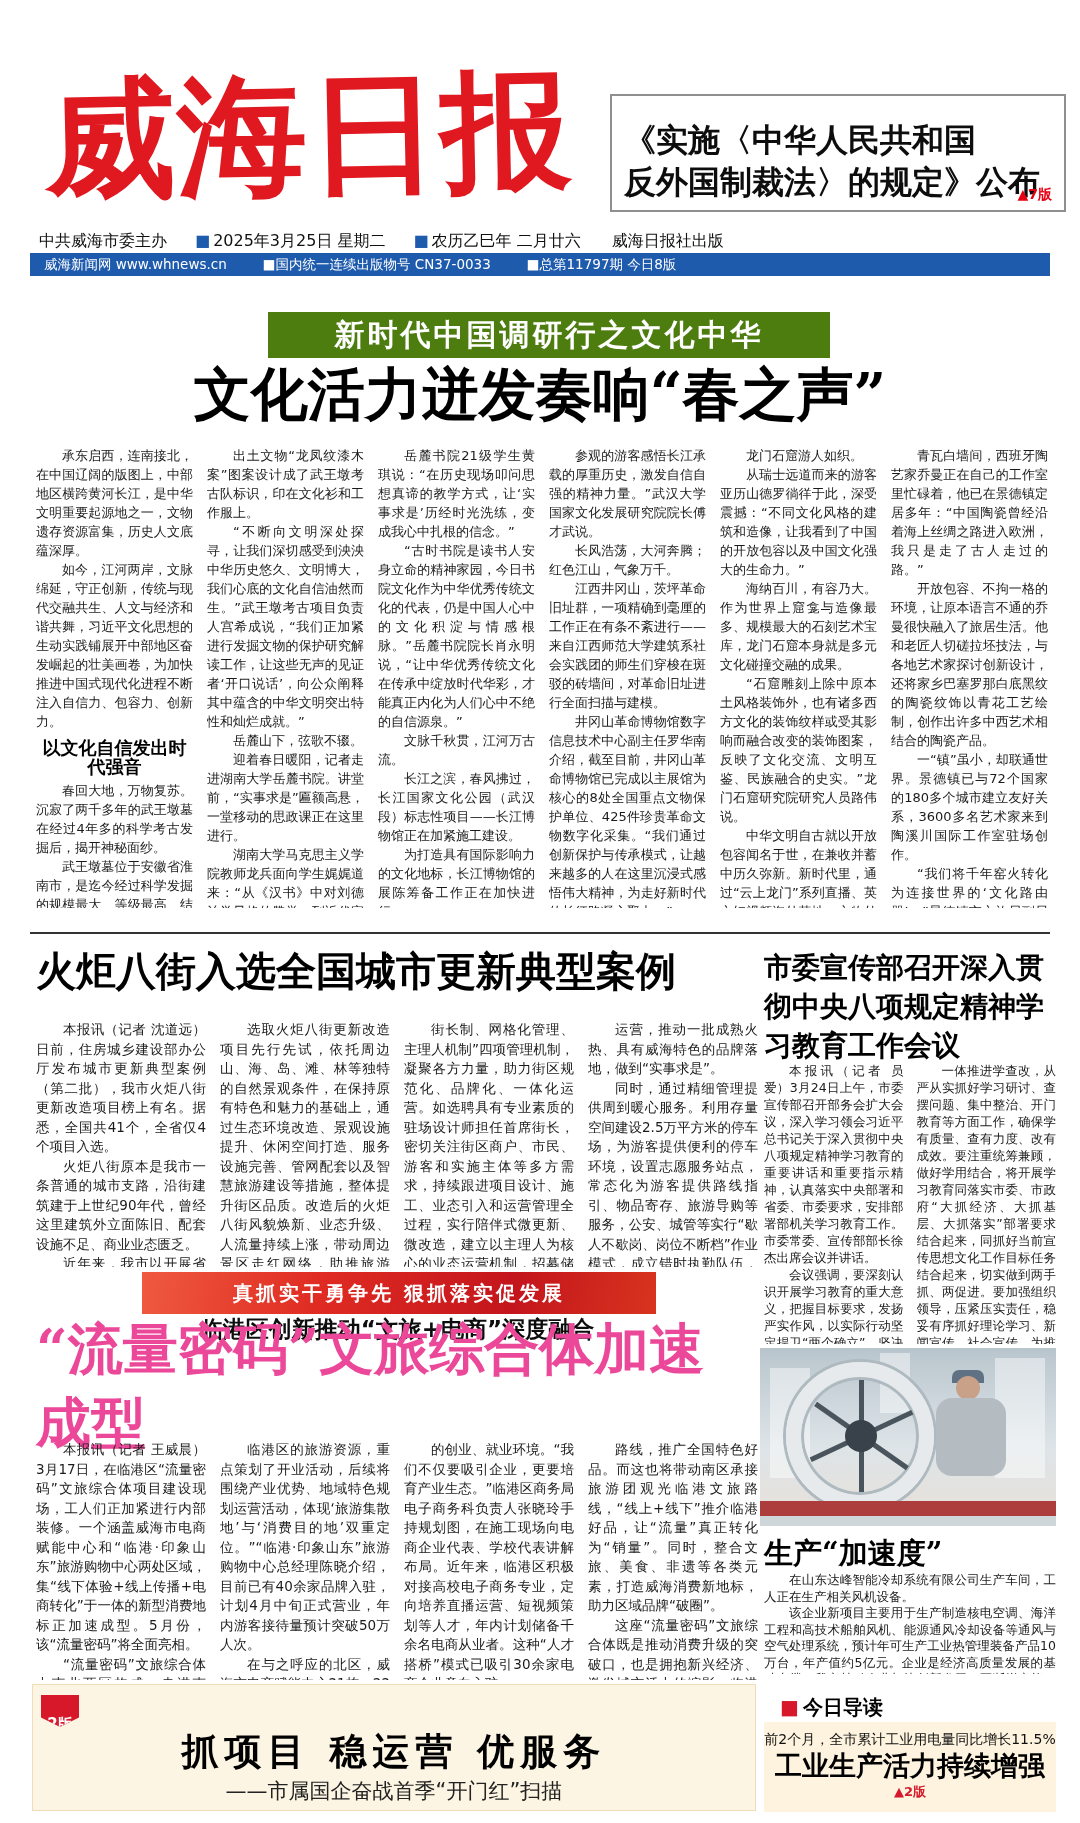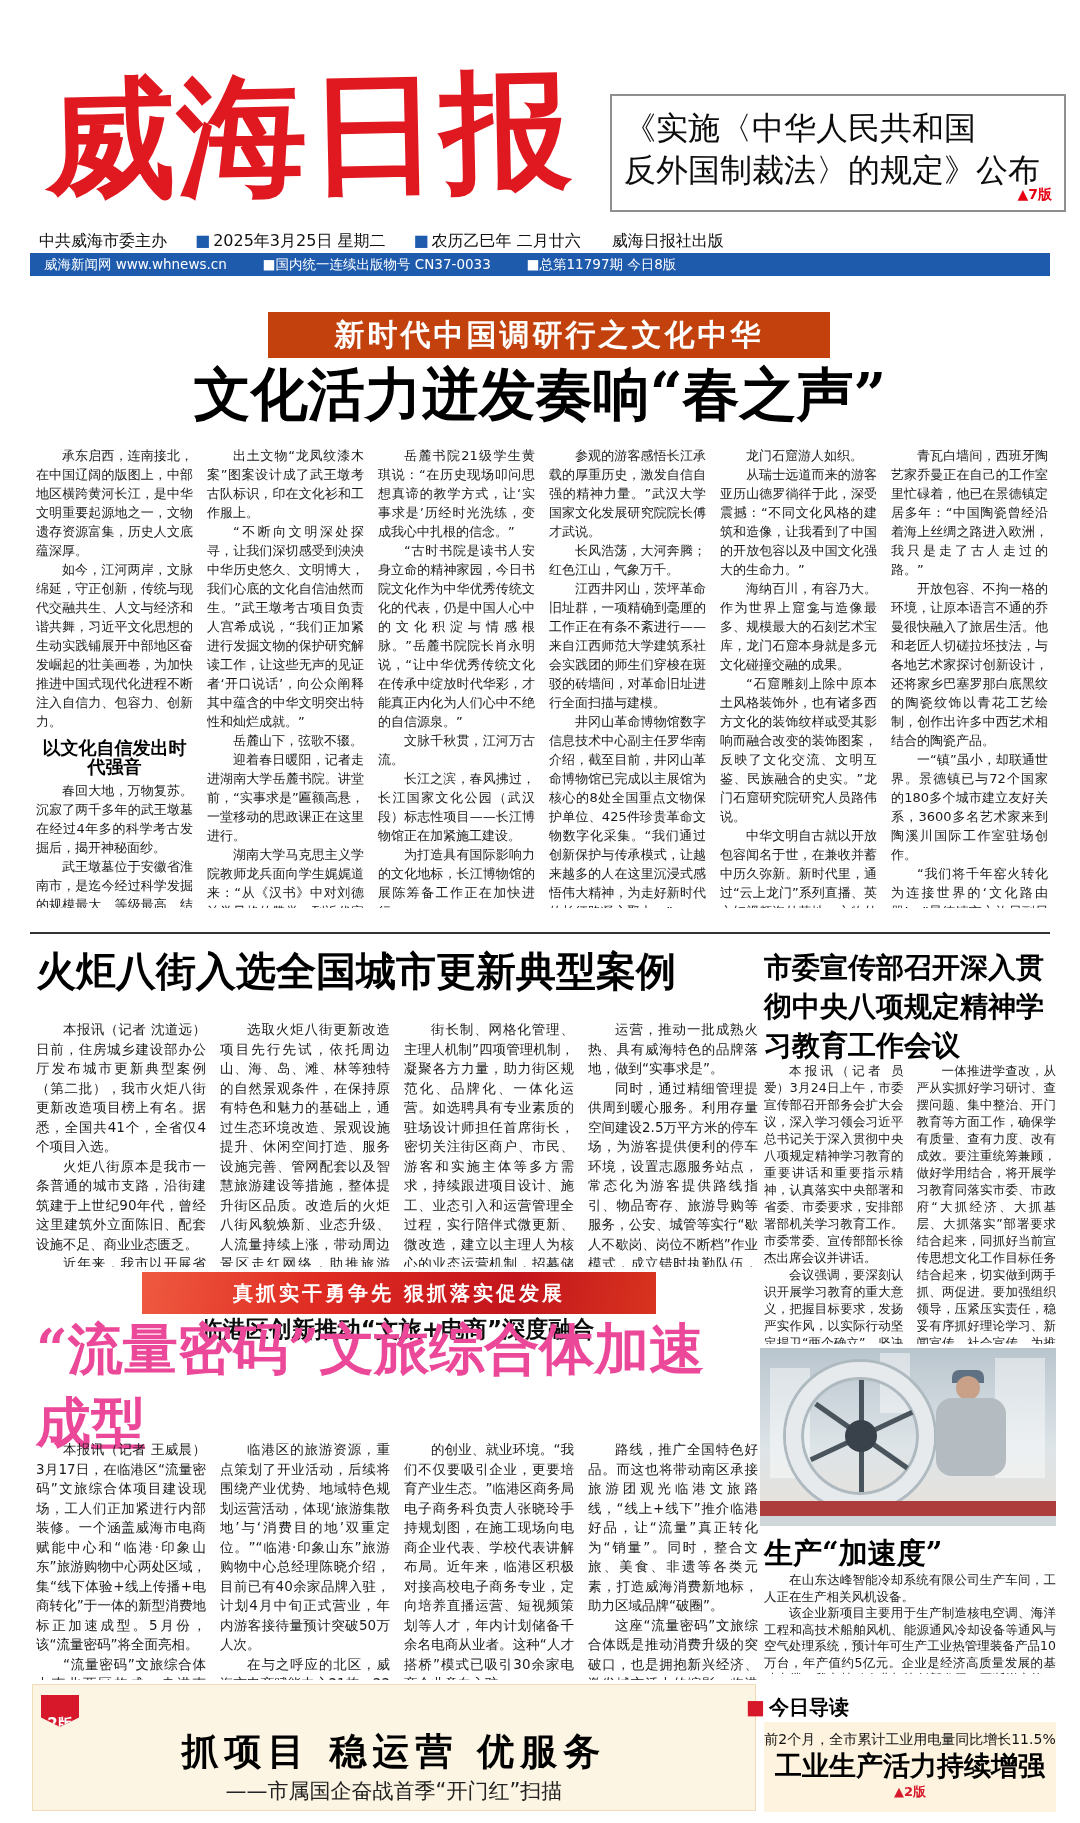--- a/index.html
+++ b/index.html
@@ -3,30 +3,30 @@
 <meta charset="utf-8">
 <style>
   html,body{margin:0;padding:0;background:#e9e9e9;}
   #page{position:relative;width:1080px;height:1823px;background:#fff;overflow:hidden;
         font-family:"DejaVu Sans","Liberation Sans",sans-serif;color:#1a1a1a;margin:0 auto;}
   
   .logo{position:absolute;left:45px;top:60px;font-family:"DejaVu Serif","Liberation Serif",serif;
         font-weight:bold;font-size:130px;line-height:1.15;color:#e01820;letter-spacing:2px;
         transform:rotate(-1.2deg);}
   .side-box{position:absolute;left:610px;top:94px;width:456px;height:118px;border:2px solid #8f8f8f;box-sizing:border-box;}
-  .side-box .t{padding:12px 0 0 12px;font-family:"DejaVu Serif","Liberation Serif",serif;
-        font-weight:normal;font-size:32px;line-height:1.3;color:#0d0d0d;}
+  .side-box .t{padding:24px 0 0 12px;font-family:"DejaVu Serif","Liberation Serif",serif;
+        font-weight:bold;font-size:32px;line-height:1.3;color:#0d0d0d;}
   .side-ref{position:absolute;right:12px;bottom:6px;color:#e60012;font-size:14px;font-weight:bold;}
   .info-line{position:absolute;left:36px;top:231px;width:1012px;display:flex;gap:28px;
         font-size:16px;color:#111;white-space:nowrap;}
   .info-line .bullet{color:#1e5bad;margin-right:3px;}
   .blue-bar{position:absolute;left:30px;top:253px;width:1020px;height:23px;background:#1e5bad;color:#fff;
         display:flex;gap:36px;align-items:center;padding:0 14px;font-size:13.5px;box-sizing:border-box;white-space:nowrap;}
   
-  .kicker{position:absolute;left:268px;top:312px;width:562px;height:46px;background:#c2410c;color:#fff;
+  .kicker{position:absolute;left:268px;top:312px;width:562px;height:46px;background:#4d7c0f;color:#fff;
         display:flex;align-items:center;justify-content:center;font-size:30px;font-weight:bold;letter-spacing:3px;}
   .lead-h{position:absolute;left:30px;top:360px;width:1020px;text-align:center;
         font-family:"DejaVu Serif","Liberation Serif",serif;font-weight:bold;font-size:57px;line-height:1.2;color:#000;}
   .cols{display:flex;}
   .col{flex:1;overflow:hidden;}
   .col p{margin:0;text-indent:2em;text-align:justify;}
   .lead-cols{position:absolute;left:36px;top:446px;width:1012px;height:462px;gap:14px;font-size:13px;line-height:19px;}
   .subhead{font-size:18px;font-weight:bold;text-align:center;margin:7px 0 5px;color:#000;}
   .rule{position:absolute;left:30px;top:932px;width:1020px;border-top:2px solid #333;}
   
@@ -64,21 +64,21 @@
   .worker-head{position:absolute;left:196px;top:28px;width:24px;height:24px;border-radius:50%;background:#c9a189;}
   .worker-cap{position:absolute;left:192px;top:22px;width:32px;height:13px;border-radius:7px 7px 0 0;background:#5f7182;}
   .worker-body{position:absolute;left:176px;top:50px;width:70px;height:78px;border-radius:16px;background:#b4bcc2;}
   .red-base{position:absolute;left:0;bottom:10px;width:100%;height:15px;background:#ad3c3c;}
   .floor{position:absolute;left:0;bottom:0;width:100%;height:10px;background:#cfd6da;}
   .hphoto{position:absolute;left:764px;top:1534px;width:292px;font-family:"DejaVu Serif","Liberation Serif",serif;
         font-weight:bold;font-size:29px;color:#000;}
   .caption{position:absolute;left:764px;top:1572px;width:292px;height:102px;overflow:hidden;
         font-size:12.5px;line-height:16.5px;}
   .caption p{margin:0;text-indent:2em;text-align:justify;}
-  .daodu-label{position:absolute;left:746px;top:1694px;font-size:20px;font-weight:bold;color:#000;}
+  .daodu-label{position:absolute;left:780px;top:1694px;font-size:20px;font-weight:bold;color:#000;}
   .daodu-label .sq{color:#d7182a;margin-right:4px;}
   .daodu-box{position:absolute;left:764px;top:1722px;width:292px;height:90px;background:#fdf3df;
         text-align:center;padding-top:9px;box-sizing:border-box;}
   .d1{font-size:14px;color:#111;}
   .d2{font-family:"DejaVu Serif","Liberation Serif",serif;font-weight:bold;font-size:27px;line-height:1.25;color:#000;}
   .d3{color:#d7182a;font-size:13px;font-weight:bold;}
 </style>
 </head>
 <body>
 

